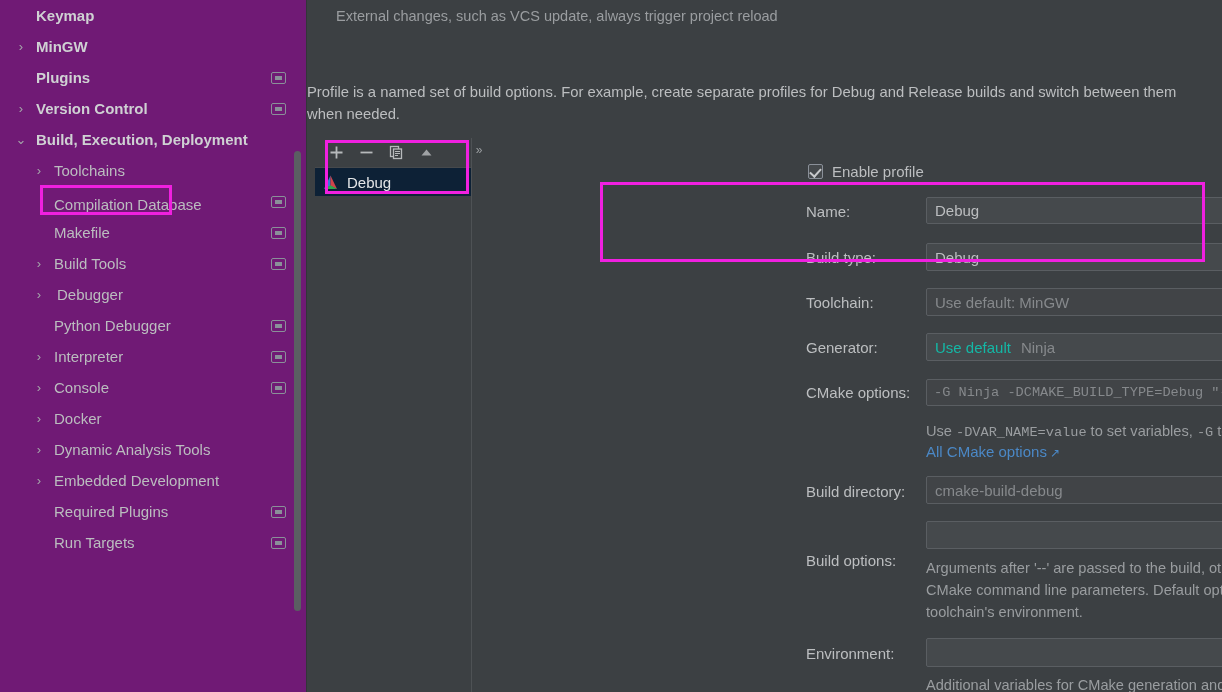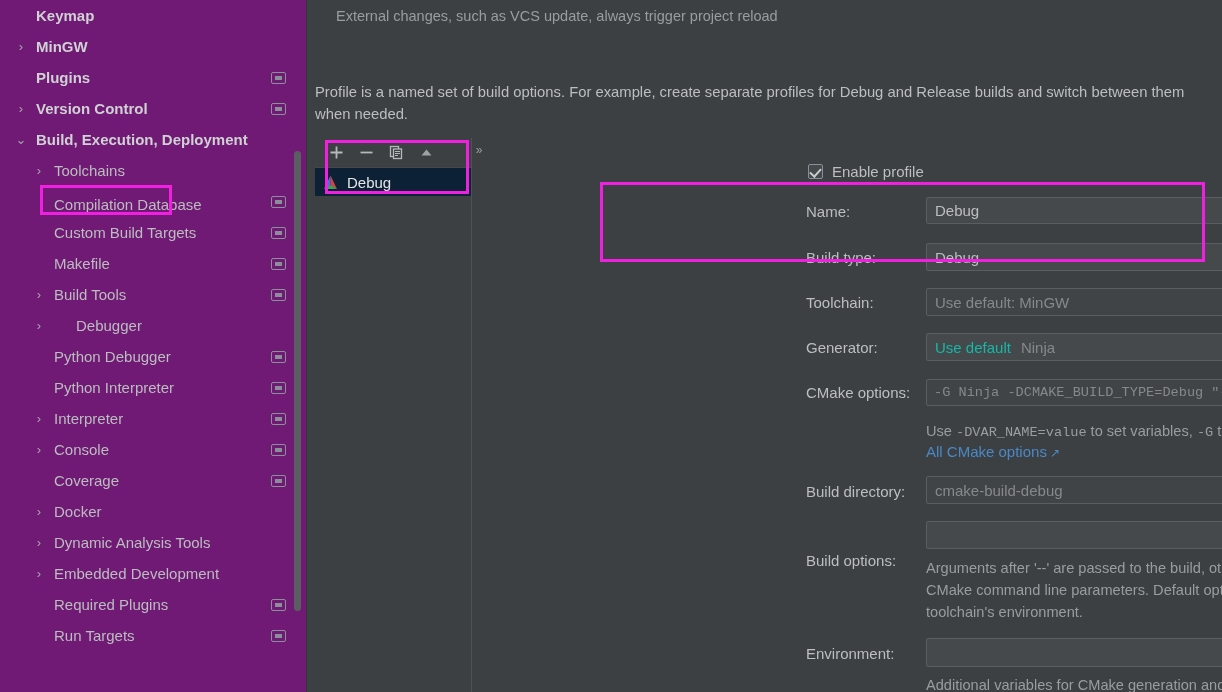--- a/index.html
+++ b/index.html
@@ -129,21 +129,21 @@
   }
   #profiles-group .g-line {
     position: absolute;
     left: 0; right: 0; top: 10px;
     height: 1px;
     background: #4e5255;
   }
 
   #profiles-desc {
     position: absolute;
-    left: 8px; top: 81px;
+    left: 0; top: 81px;
     width: 870px;
     color: #bcbec0;
     font-size: 14.8px;
     line-height: 22px;
   }
 
   
   #profile-panel {
     position: absolute;
     left: 8px; top: 138px;
@@ -306,56 +306,44 @@
         </div>
         <div class="nav-item">
           <span class="twisty" style="left: 32px;">›</span>
           <span class="lbl" style="margin-left: 54px;">Toolchains</span>
         </div>
         <div class="nav-item">
           <span class="lbl" style="margin-left: 54px; margin-top: 6px;">Compilation Database</span>
           <span class="scope-icon"></span>
         </div>
         <div class="nav-item">
-          <span class="lbl" style="margin-left: 54px;">Custom Build Targets</span>
-          <span class="scope-icon"></span>
-        </div>
-        <div class="nav-item">
           <span class="lbl" style="margin-left: 54px;">Makefile</span>
           <span class="scope-icon"></span>
         </div>
         <div class="nav-item">
           <span class="twisty" style="left: 32px;">›</span>
           <span class="lbl" style="margin-left: 54px;">Build Tools</span>
           <span class="scope-icon"></span>
         </div>
         <div class="nav-item">
           <span class="twisty" style="left: 32px;">›</span>
-          <span class="lbl" style="margin-left: 76px; text-align: center;">Debugger</span>
+          <span class="lbl" style="margin-left: 57px; text-align: center;">Debugger</span>
         </div>
         <div class="nav-item">
           <span class="lbl" style="margin-left: 54px;">Python Debugger</span>
           <span class="scope-icon"></span>
         </div>
         <div class="nav-item">
-          <span class="lbl" style="margin-left: 54px;">Python Interpreter</span>
-          <span class="scope-icon"></span>
-        </div>
-        <div class="nav-item">
           <span class="twisty" style="left: 32px;">›</span>
           <span class="lbl" style="margin-left: 54px;">Interpreter</span>
           <span class="scope-icon"></span>
         </div>
         <div class="nav-item">
           <span class="twisty" style="left: 32px;">›</span>
           <span class="lbl" style="margin-left: 54px;">Console</span>
-          <span class="scope-icon"></span>
-        </div>
-        <div class="nav-item">
-          <span class="lbl" style="margin-left: 54px;">Coverage</span>
           <span class="scope-icon"></span>
         </div>
         <div class="nav-item">
           <span class="twisty" style="left: 32px;">›</span>
           <span class="lbl" style="margin-left: 54px;">Docker</span>
         </div>
         <div class="nav-item">
           <span class="twisty" style="left: 32px;">›</span>
           <span class="lbl" style="margin-left: 54px;">Dynamic Analysis Tools</span>
         </div>

